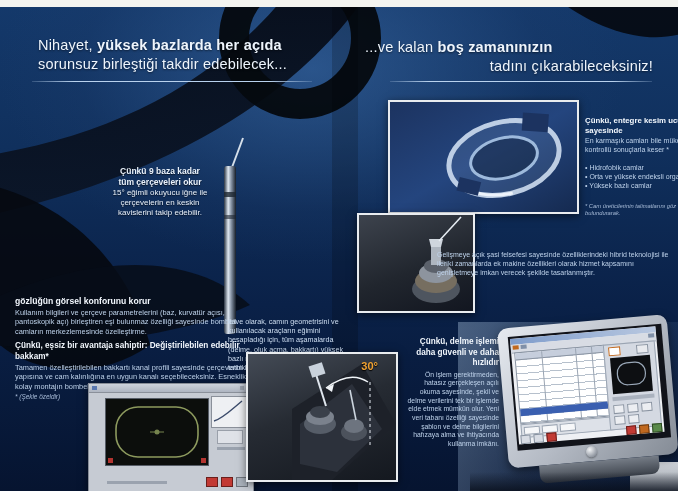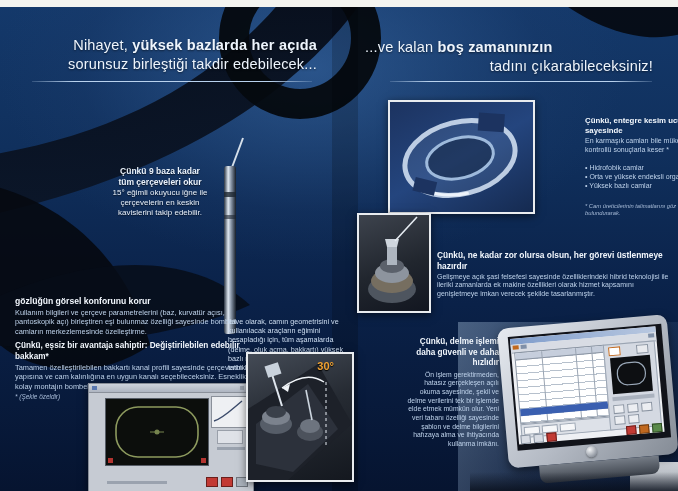--- a/index.html
+++ b/index.html
@@ -13,21 +13,21 @@
   .abs{position:absolute;}
   .txt{line-height:1.28;}
   .hl{font-size:14.5px;letter-spacing:.2px;color:#eef5fd;text-shadow:0 1px 2px rgba(0,0,0,.5);}
   .hl b{font-weight:bold;}
   .rule{height:1px;background:linear-gradient(90deg,rgba(185,210,238,.2),#b9d2ee 15%,#b9d2ee 85%,rgba(185,210,238,.2));}
   .capt{font-size:8px;color:#eaf2fc;text-shadow:0 1px 1px rgba(0,0,0,.6);}
   .capt .b{font-weight:bold;font-size:8.5px;}
   .phead{font-weight:bold;font-size:8.6px;color:#f2f7fd;}
   .pbody{font-size:7.4px;color:#bed2ea;}
   .pfoot{font-size:6.4px;color:#a8bcd8;font-style:italic;}
-  .photo{border:2px solid #e9ecef;box-shadow:0 2px 8px rgba(0,0,0,.55);overflow:hidden;}
+  .photo{border:2px solid #e9ecef;box-shadow:0 2px 8px rgba(0,0,0,.55);overflow:hidden;padding-left:44px;}
   .winbox{box-shadow:0 2px 8px rgba(0,0,0,.55);overflow:hidden;background:#c6cbd3;border:1px solid #888e98;}
   .angle{font-weight:bold;color:#f0a232;font-size:11px;text-shadow:0 1px 1px #000;}
 </style>
 </head>
 <body>
 
 <div id="canvas">
 
   <svg class="abs" style="left:0;top:0;" width="678" height="491" viewBox="0 0 678 491">
     <defs>
@@ -57,21 +57,21 @@
     <g>
       <line x1="243" y1="138" x2="231" y2="170" stroke="#d6e0ea" stroke-width="2"></line>
       <rect x="224" y="166" width="12" height="168" rx="3" fill="url(#metal)"></rect>
       <rect x="224" y="192" width="12" height="5" fill="#1c2530" opacity="0.8"></rect>
       <rect x="224" y="215" width="12" height="4" fill="#1c2530" opacity="0.6"></rect>
     </g>
   </svg>
 
   <div class="abs" style="left:0;top:0;width:678px;height:7px;background:#f4f4f0;"></div>
 
-  <div class="abs txt hl" style="left:22px;top:36px;width:295px;text-align:right;">
+  <div class="abs txt hl" style="left:38px;top:36px;width:295px;text-align:left;">
     <div><span>Nihayet, </span><b>yüksek bazlarda her açıda</b></div>
     <div>sorunsuz birleştiği takdir edebilecek...</div>
   </div>
   <div class="abs rule" style="left:32px;top:81px;width:280px;"></div>
 
   <div class="abs txt hl" style="left:365px;top:38px;width:288px;">
     <div style="text-align:left;"><span>...ve  kalan </span><b>boş zamanınızın</b></div>
     <div style="text-align:right;">tadını çıkarabileceksiniz!</div>
   </div>
   <div class="abs rule" style="left:390px;top:81px;width:262px;"></div>
@@ -180,21 +180,20 @@
       <ellipse cx="33" cy="58" rx="17" ry="10" fill="#8d949e"></ellipse>
       <ellipse cx="33" cy="51" rx="12" ry="7" fill="#5b616b"></ellipse>
       <rect x="28" y="30" width="10" height="20" fill="#aeb6c0"></rect>
       <polygon points="28,32 38,32 40,24 26,24" fill="#cfd6de"></polygon>
       <line x1="36" y1="26" x2="58" y2="2" stroke="#e6ecf2" stroke-width="1.6"></line>
     </svg>
   </div>
 
 
   <div class="abs txt" style="left:437px;top:250px;width:240px;">
-    <div class="phead" style="font-size:8.4px;">Çünkü, ne kadar zor olursa olsun, her görevi üstlenmeye hazırdır</div>
     <div class="pbody" style="font-size:7px;margin-top:1px;">Gelişmeye açık şasi felsefesi sayesinde özelliklerindeki hibrid teknolojisi ile ileriki zamanlarda ek makine özellikleri olarak hizmet kapsamını genişletmeye imkan verecek şekilde tasarlanmıştır.</div>
   </div>
 
   <div class="abs" style="left:458px;top:322px;width:220px;height:169px;background:linear-gradient(115deg,rgba(170,195,220,.40),rgba(110,140,180,.18) 55%,rgba(60,90,130,.08));"></div>
   <div class="abs" style="left:630px;top:462px;width:48px;height:29px;background:linear-gradient(180deg,#cfd4da,#9aa0a8);border-radius:4px 0 0 0;"></div>
 
   <div class="abs txt" style="left:403px;top:337px;width:96px;text-align:right;">
     <div class="phead" style="font-size:8.2px;">Çünkü, delme işlemi</div>
     <div class="phead" style="font-size:8.2px;">daha güvenli ve daha hızlıdır</div>
     <div class="pbody" style="font-size:6.8px;margin-top:2px;">Ön işlem gerektirmeden, hatasız gerçekleşen açılı okuma sayesinde, şekil ve delme verilerini tek bir işlemde elde etmek mümkün olur. Yeni veri tabanı özelliği sayesinde şablon ve delme bilgilerini hafızaya alma ve ihtiyacında kullanma imkânı.</div>

